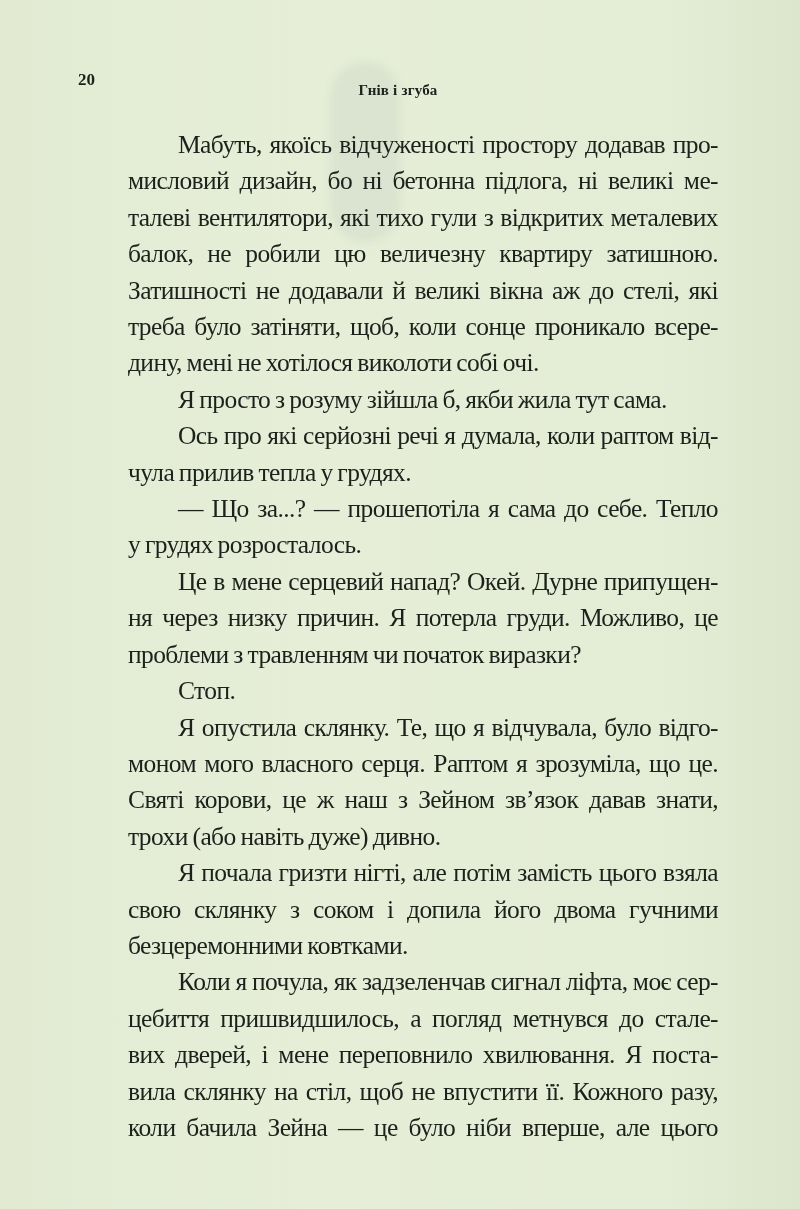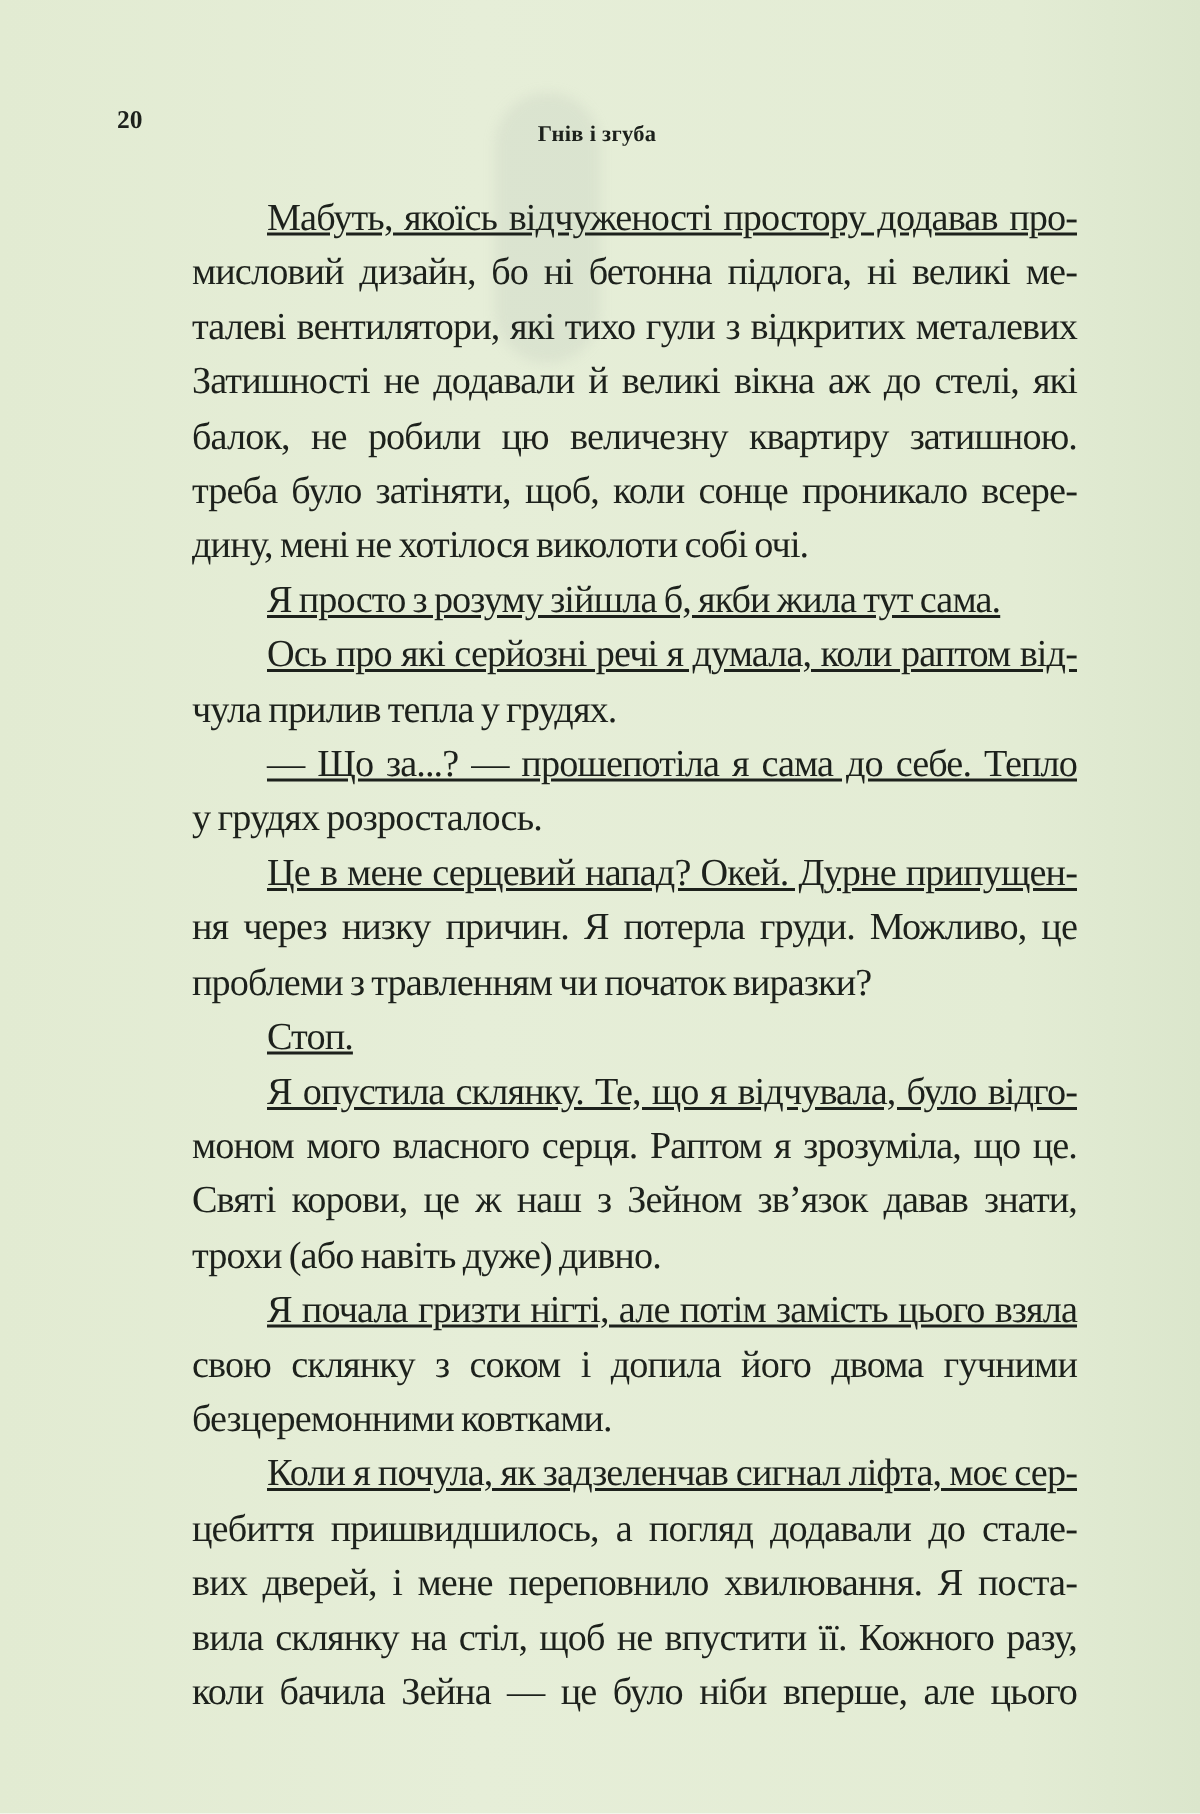--- a/index.html
+++ b/index.html
@@ -75,42 +75,41 @@
       display: block;
       text-align: justify;
       text-align-last: justify;
       white-space: nowrap;
     }
     .line.last {
       text-align-last: left;
     }
     .line.indent {
       padding-left: 50px;
-      text-decoration: underline;
     }
   </style>
 </head>
 <body>
 
 <div class="page">
   <div class="bleed"></div>
 
   <div class="header">
     <span class="page-number">20</span>
     <span class="running-title">Гнів і згуба</span>
   </div>
 
   <div class="body-text">
 
     <p class="para">
       <span class="line indent">Мабуть, якоїсь відчуженості простору додавав про-</span>
       <span class="line">мисловий дизайн, бо ні бетонна підлога, ні великі ме-</span>
       <span class="line">талеві вентилятори, які тихо гули з відкритих металевих</span>
+      <span class="line">балок, не робили цю величезну квартиру затишною.</span>
       <span class="line">Затишності не додавали й великі вікна аж до стелі, які</span>
-      <span class="line">балок, не робили цю величезну квартиру затишною.</span>
       <span class="line">треба було затіняти, щоб, коли сонце проникало всере-</span>
       <span class="line last">дину, мені не хотілося виколоти собі очі.</span>
     </p>
 
     <p class="para">
       <span class="line indent last">Я просто з розуму зійшла б, якби жила тут сама.</span>
     </p>
 
     <p class="para">
       <span class="line indent">Ось про які серйозні речі я думала, коли раптом від-</span>
@@ -143,21 +142,21 @@
     </p>
 
     <p class="para">
       <span class="line indent">Я почала гризти нігті, але потім замість цього взяла</span>
       <span class="line">свою склянку з соком і допила його двома гучними</span>
       <span class="line last">безцеремонними ковтками.</span>
     </p>
 
     <p class="para">
       <span class="line indent">Коли я почула, як задзеленчав сигнал ліфта, моє сер-</span>
-      <span class="line">цебиття пришвидшилось, а погляд додавали до стале-</span>
+      <span class="line">цебиття пришвидшилось, а погляд метнувся до стале-</span>
       <span class="line">вих дверей, і мене переповнило хвилювання. Я поста-</span>
       <span class="line">вила склянку на стіл, щоб не впустити її. Кожного разу,</span>
       <span class="line">коли бачила Зейна — це було ніби вперше, але цього</span>
 
     </p>
 
   </div>
 </div>
 
 </body></html>

